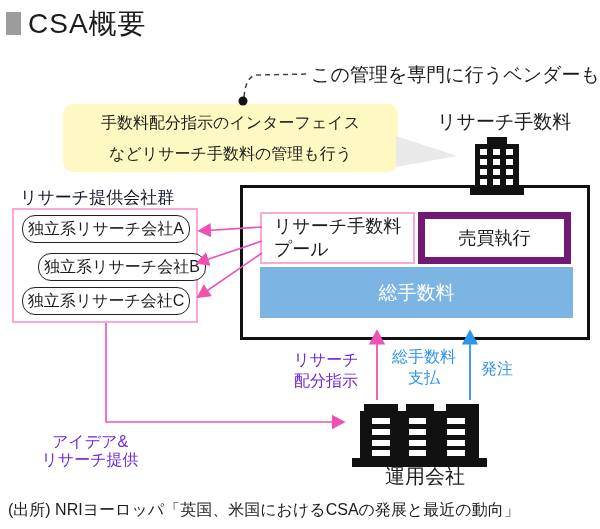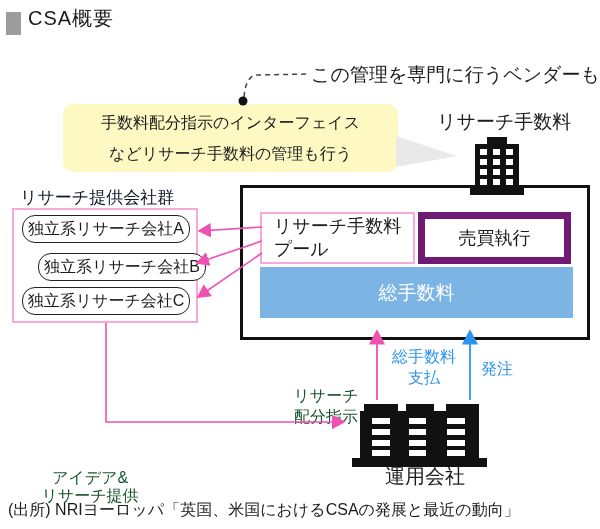--- a/index.html
+++ b/index.html
@@ -3,21 +3,21 @@
 <meta charset="utf-8">
 <style>
   * { margin: 0; padding: 0; box-sizing: border-box; }
   html,body { background:#fff; }
   body { font-family: "Liberation Sans", sans-serif; color:#1c1c1c; }
   .page { position:relative; width:600px; height:529px; background:#fff; overflow:hidden; }
   .abs { position:absolute; }
   .ml { white-space:pre-line; }
 
   .title-accent { left:6px; top:12px; width:15px; height:23px; background:#9c9c9c; }
-  .page-title { left:28px; top:5px; font-size:20px; font-weight:500; letter-spacing:1px; }
+  .page-title { left:28px; top:5px; font-size:28px; font-weight:500; letter-spacing:1px; }
 
   .annotation { left:311px; top:62px; font-size:19px; }
 
   .bubble { left:63px; top:104px; width:335px; height:68px; background:#fef9c3;
             border-radius:10px; display:flex; align-items:center; justify-content:center;
             text-align:center; font-size:16px; line-height:31px; z-index:2; }
 
   .broker-label { left:437px; top:109px; font-size:19px; }
 
   .main-box { left:240px; top:185px; width:350px; height:155px; border:3px solid #111; background:#fff; z-index:1; }
@@ -29,21 +29,21 @@
   .fee-bar { left:17px; top:79px; width:313px; height:51px; background:#7cb4e4; color:#fff;
              display:flex; align-items:center; justify-content:center; font-size:19px; }
 
   .rg-label { left:20px; top:186px; font-size:17px; color:#0f172a; }
   .rg-container { left:12px; top:208px; width:186px; height:115px; border:2px solid #f8a9d6; background:#fff; }
   .company { left:8px; width:168px; height:28px; border:1.5px solid #222; border-radius:13px;
              display:flex; align-items:center; justify-content:center; font-size:16px; background:#fff; }
   .company.c0 { top:5px; } .company.c1 { top:43px;margin-left:16px; } .company.c2 { top:77px; }
 
   .flow-label { font-size:16px; line-height:21px; text-align:center; }
-  .pink { color:#14532d;margin-top:36px; }
+  .pink { color:#6d28d9; }
   .blue { color:#2e94ec; }
   .f-research { left:286px; top:349px; width:80px; }
   .f-payment  { left:386px; top:346px; width:76px; }
   .f-order    { left:481px; top:358px; }
   .f-idea     { left:40px; top:433px; width:100px; line-height:18px; }
 
   .manager-label { left:373px; top:463px; width:104px; text-align:center; font-size:20px; }
   .source { left:8px; top:500px; font-size:16px; }
 
   svg.overlay { position:absolute; left:0; top:0; width:600px; height:529px; z-index:3; pointer-events:none; }

